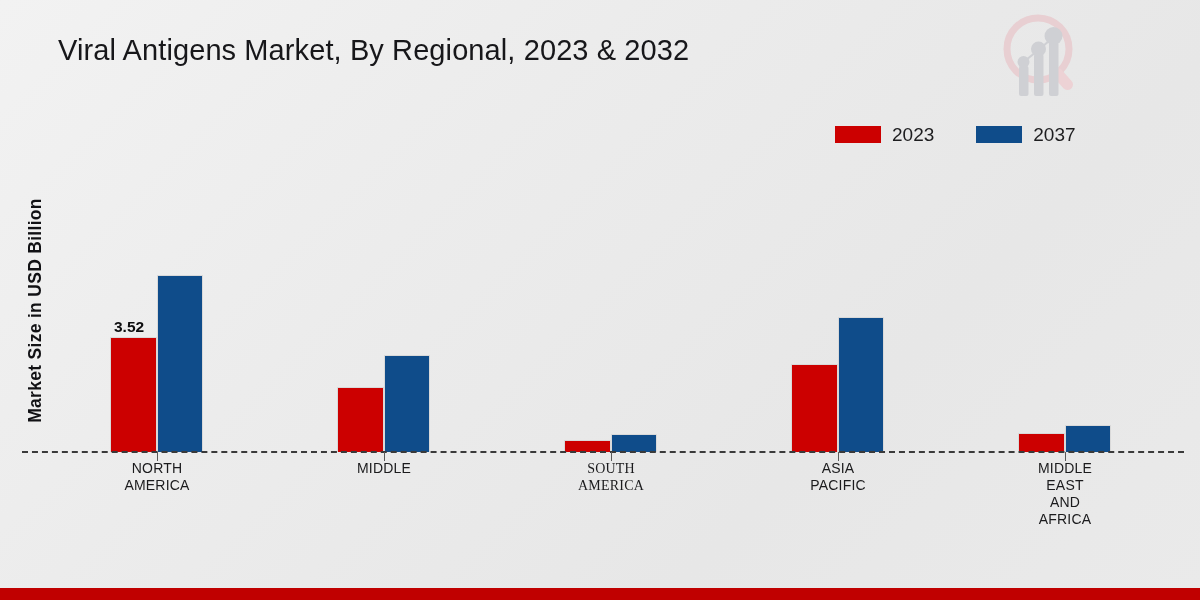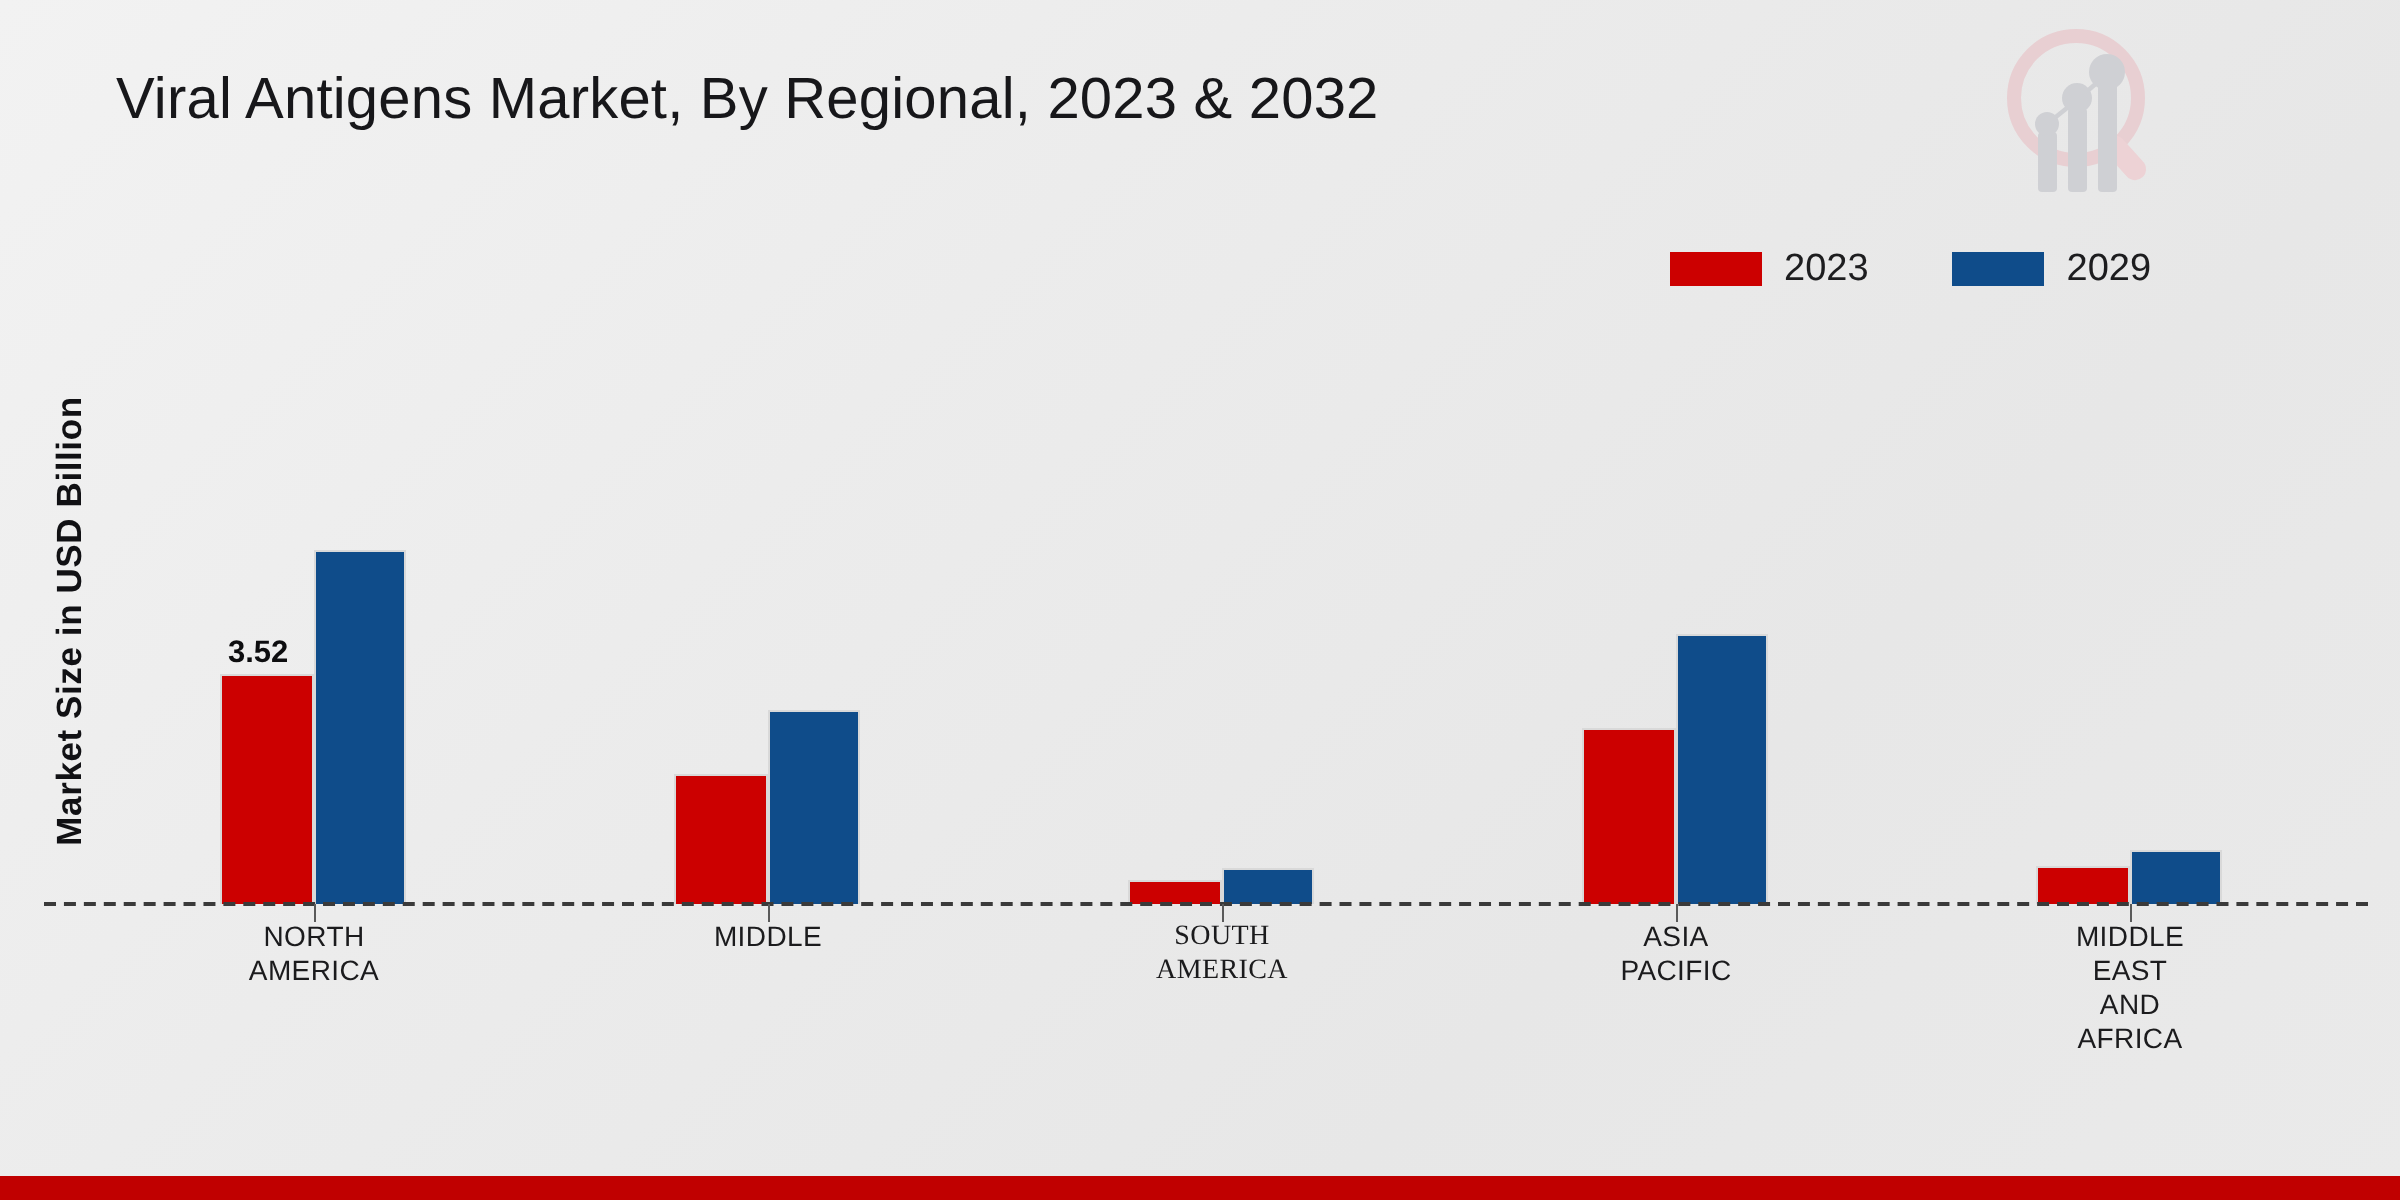--- a/index.html
+++ b/index.html
@@ -89,21 +89,21 @@
 
   <div id="title">Viral Antigens Market, By Regional, 2023 &amp; 2032</div>
 
   <div id="legend">
     <div class="legend-item">
       <span class="legend-swatch" style="background:#cc0000;"></span>
       <span class="legend-label">2023</span>
     </div>
     <div class="legend-item">
       <span class="legend-swatch" style="background:#0f4c8a;"></span>
-      <span class="legend-label">2029</span>
+      <span class="legend-label">2037</span>
     </div>
   </div>
 
   <div id="ylabel">Market Size in USD Billion</div>
 
   <div id="plot">
 
     <div class="bar y2023" style="left:110px;width:47px;top:337px;height:115px;"></div>
     <div class="bar y2032" style="left:157px;width:46px;top:275px;height:177px;"></div>
     <div class="datalabel" style="left:114px;top:318px;">3.52</div>

